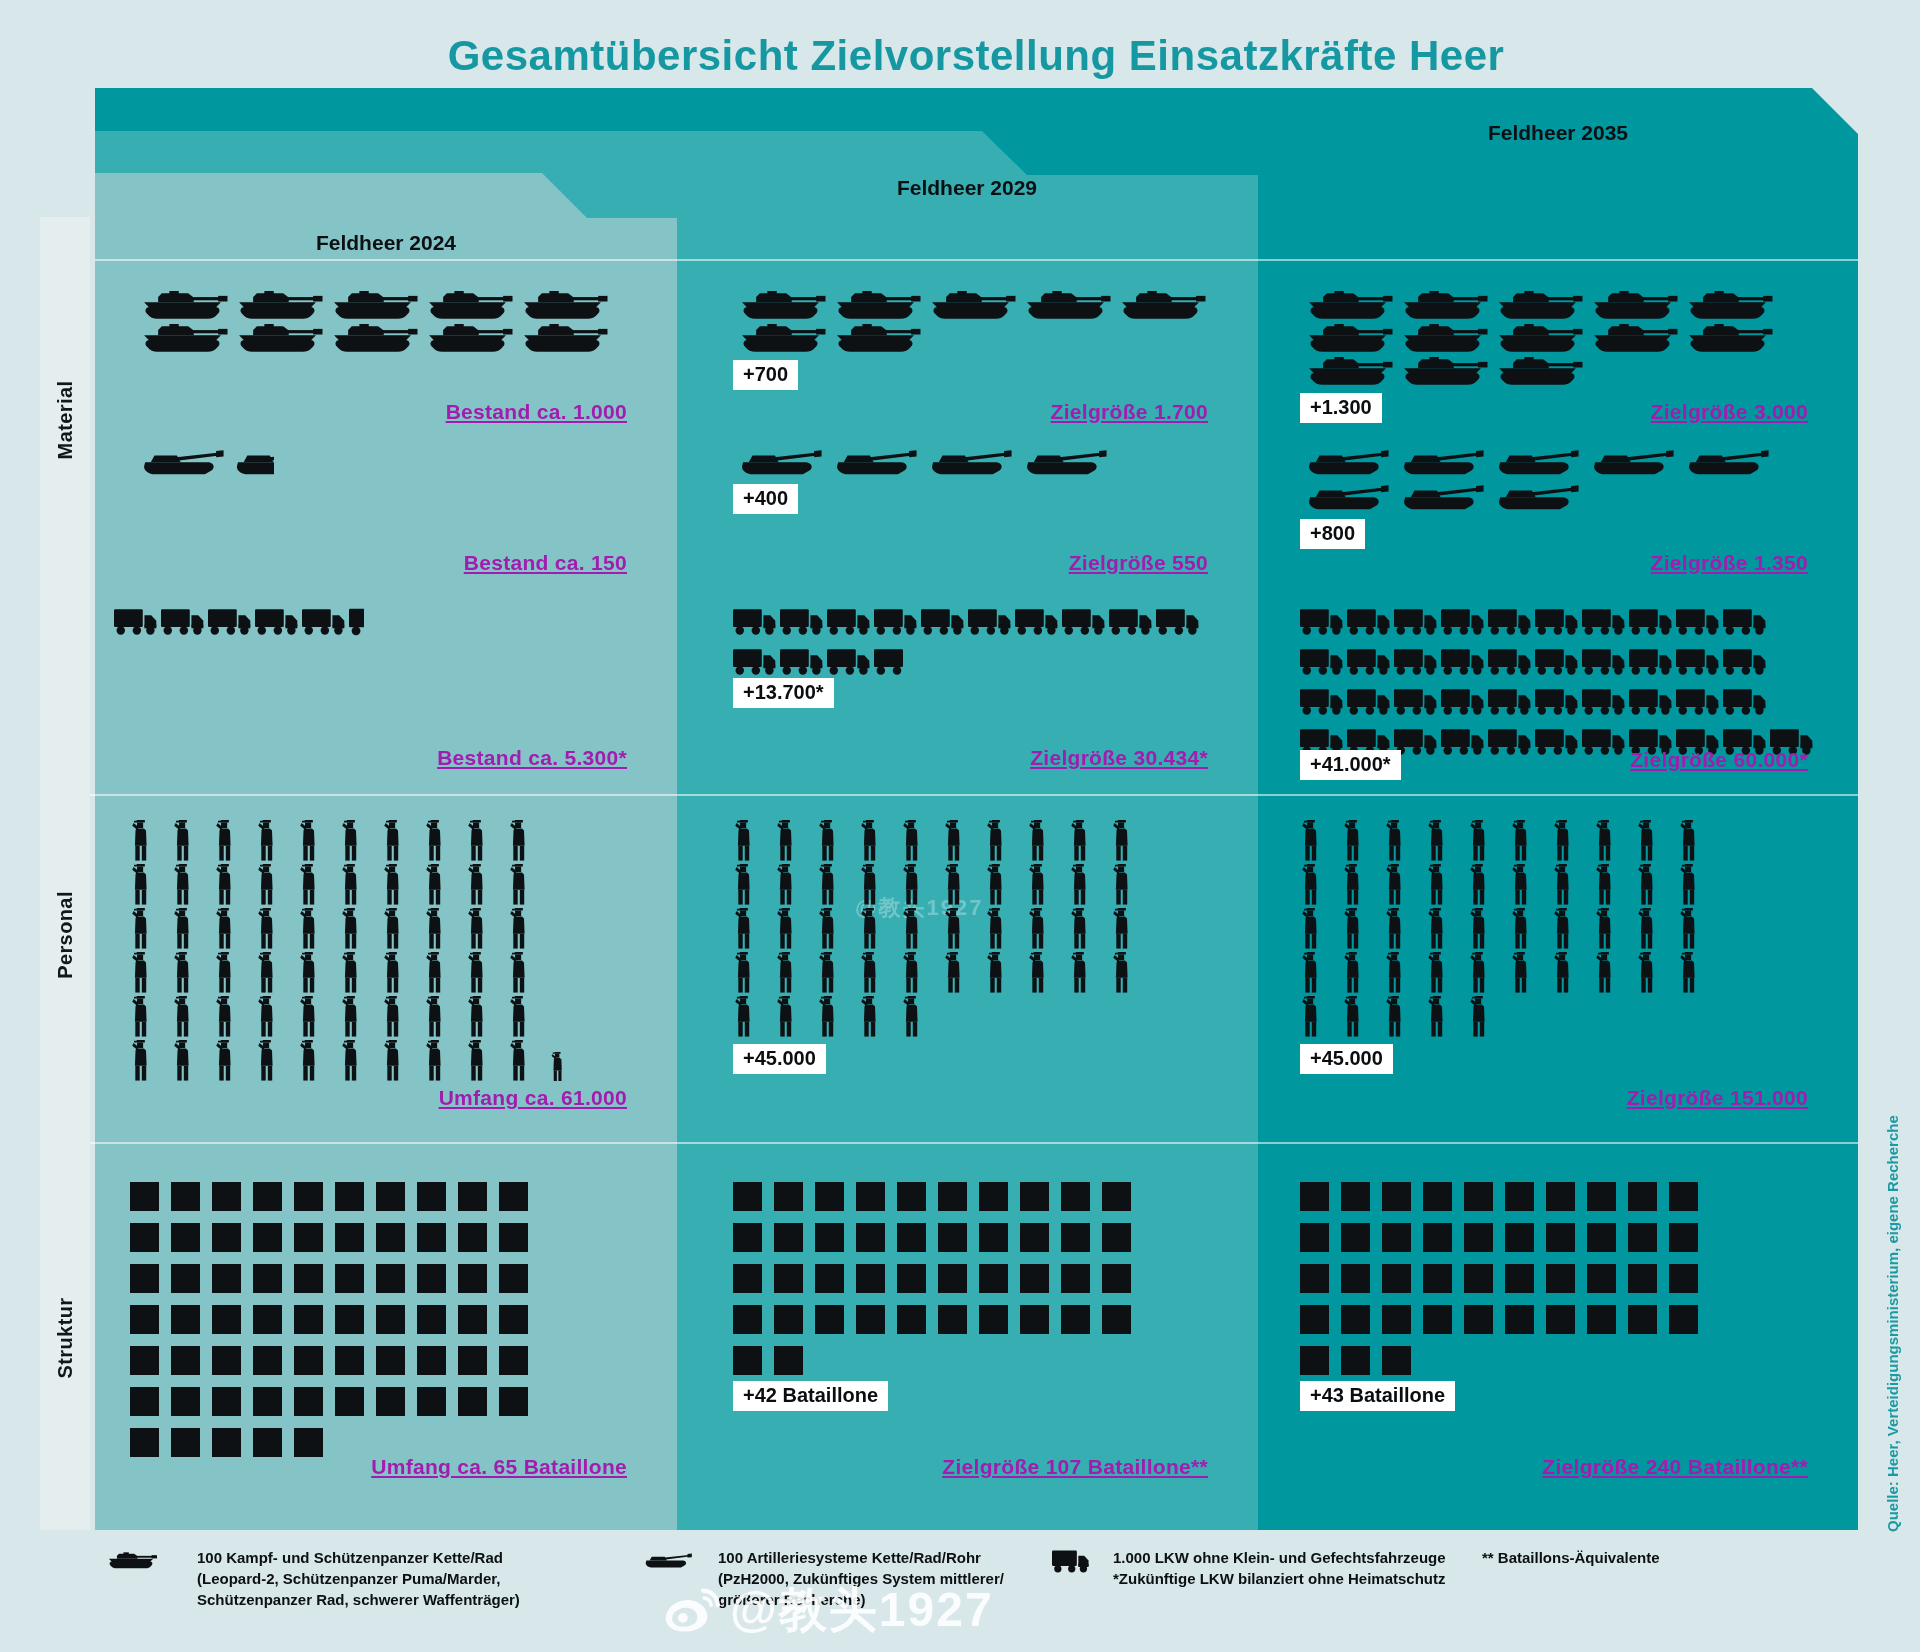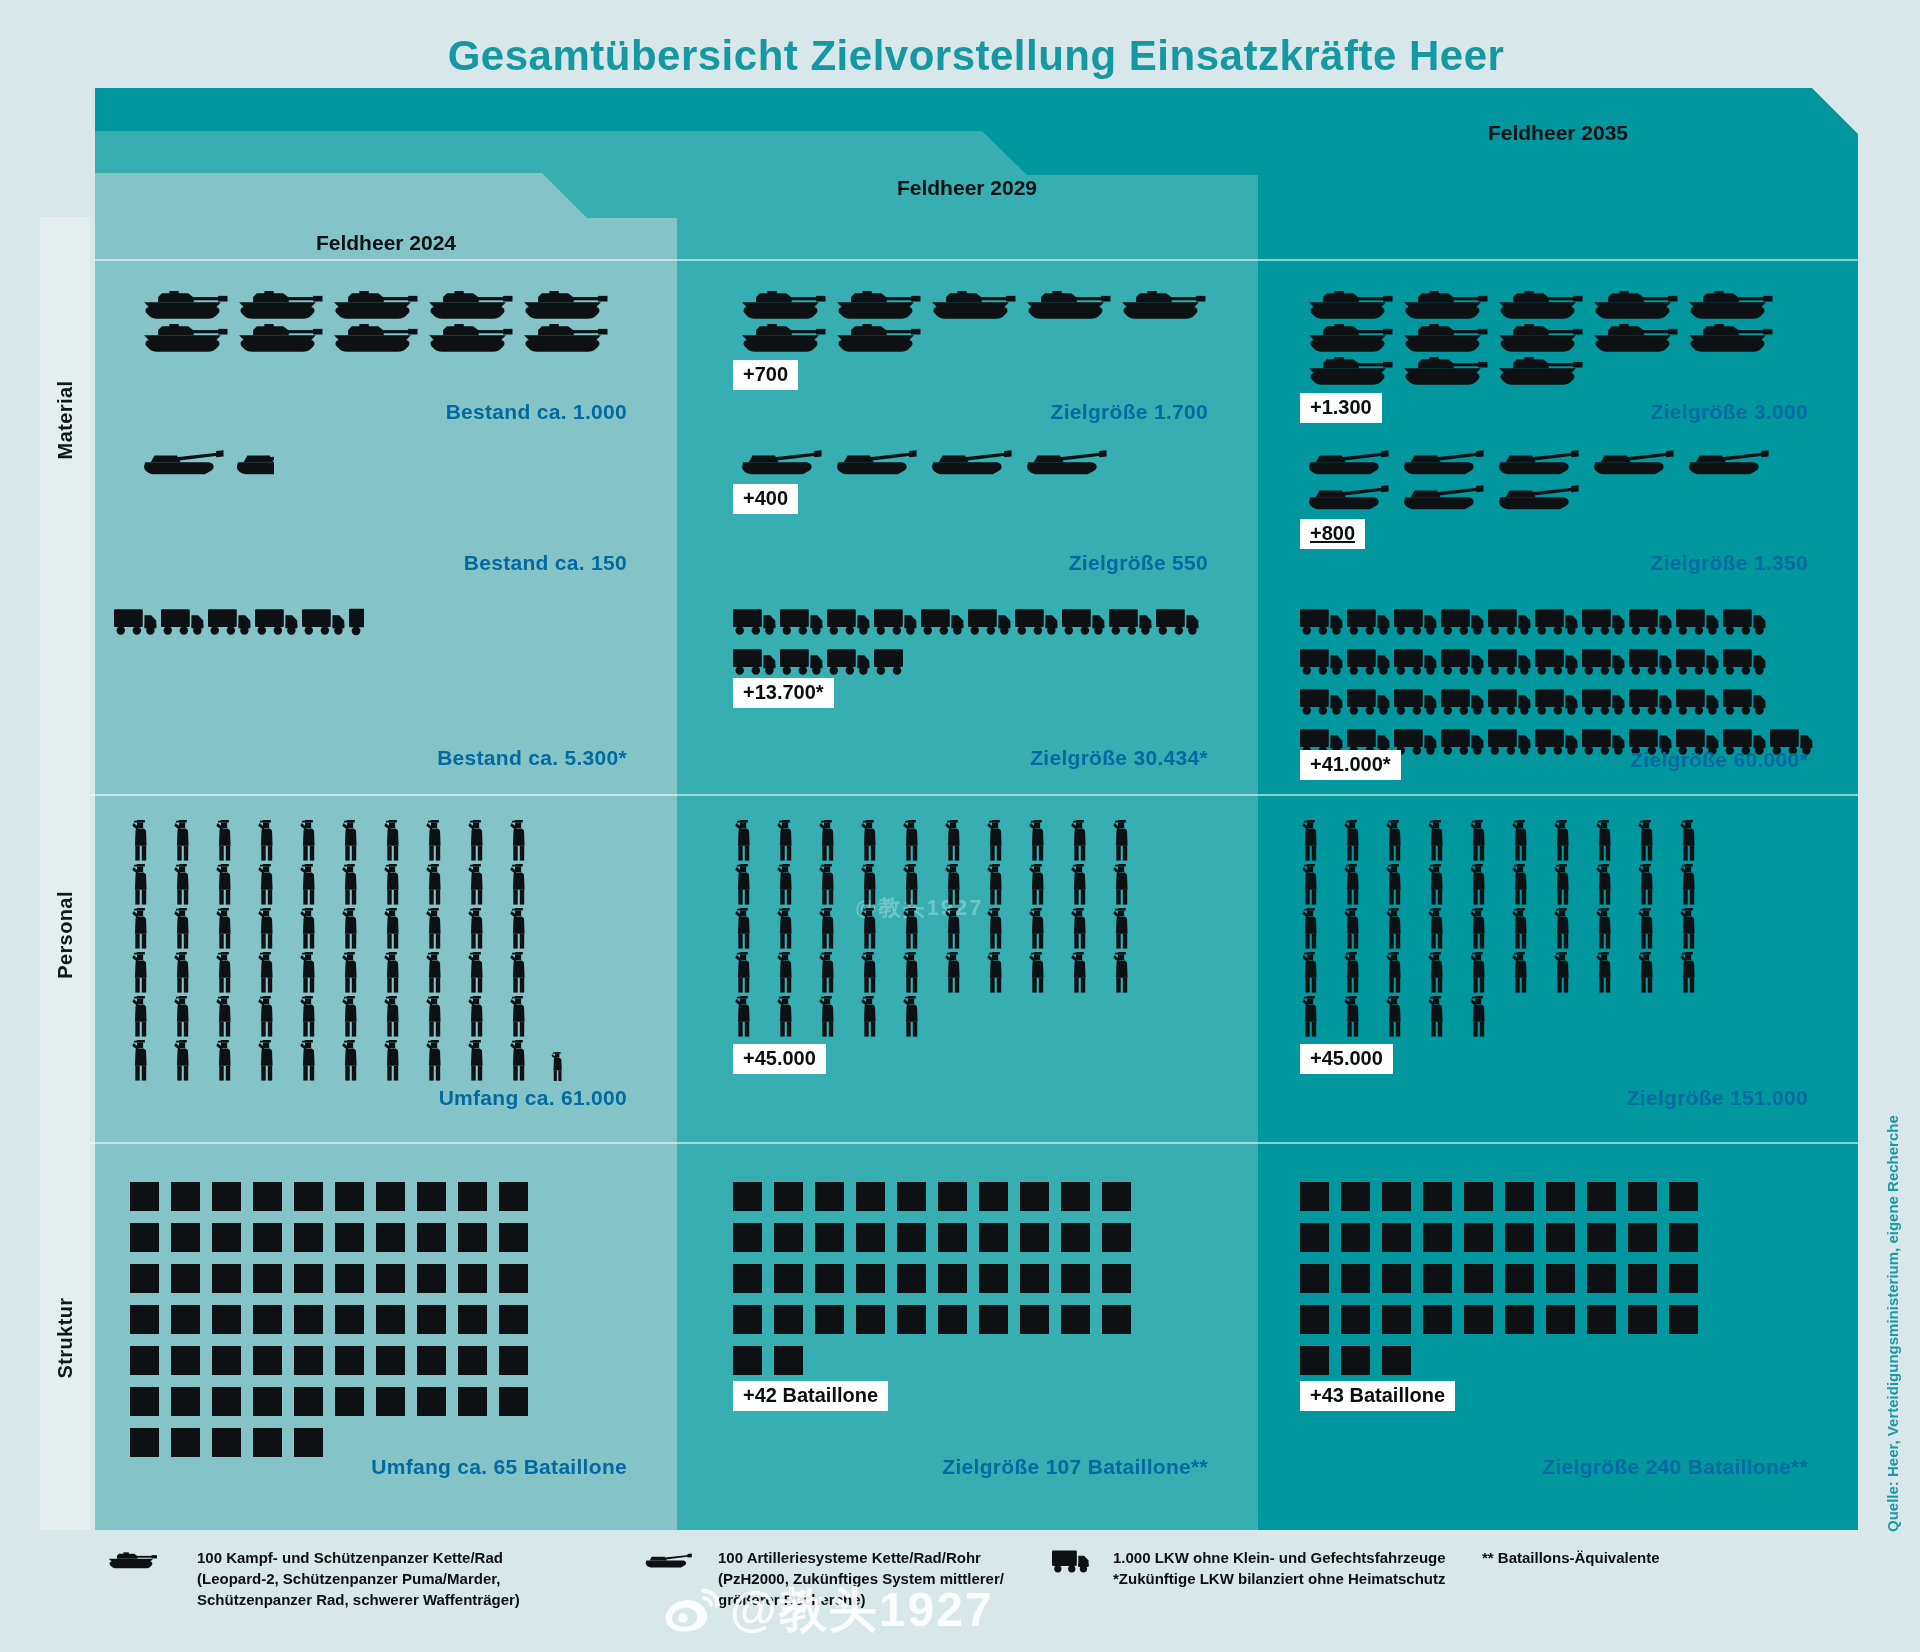--- a/index.html
+++ b/index.html
@@ -24,21 +24,21 @@
   .strip{position:absolute;left:40px;top:217px;width:50px;height:1313px;background:#e4eeee;}
   .rowlab{position:absolute;left:65px;transform:translate(-50%,-50%) rotate(-90deg);
           font-size:20px;font-weight:700;color:#10181a;white-space:nowrap;letter-spacing:.4px;}
   .rl-0{top:420px;} .rl-1{top:935px;} .rl-2{top:1338px;}
   
   .pict-grid{position:absolute;}
   .icon-row{display:flex;align-items:flex-end;white-space:nowrap;}
   .ico{display:block;fill:#0d1114;flex:0 0 auto;}
   .badge{position:absolute;background:#ffffff;color:#0b0e10;font-size:20px;font-weight:700;
          padding:3px 10px 4px;white-space:nowrap;}
-  .val-label{position:absolute;color:#0369a1;font-size:21px;font-weight:700;white-space:nowrap;letter-spacing:.3px;}
+  .val-label{position:absolute;color:#a21caf;font-size:21px;font-weight:700;white-space:nowrap;letter-spacing:.3px;text-decoration:underline;}
   
   .leg-ico{position:absolute;fill:#0d1114;}
   .leg-text{position:absolute;font-size:15px;font-weight:600;color:#0c1013;line-height:21px;white-space:nowrap;}
   
   .watermark{position:absolute;left:664px;top:1578px;display:flex;align-items:center;
              color:rgba(255,255,255,.88);font-size:48px;font-weight:700;letter-spacing:2px;}
   .watermark svg{width:58px;height:46px;margin-right:8px;fill:rgba(255,255,255,.88);}
   .watermark-mini{position:absolute;left:855px;top:893px;color:rgba(255,255,255,.30);
                   font-size:22px;font-weight:700;letter-spacing:2px;}
   .source{position:absolute;left:1884px;top:1090px;height:442px;
@@ -315,21 +315,21 @@
           <use href="#i-artillery"></use>
         </svg>
         <svg viewBox="0 0 96 30" class="ico" style="width: 95px; height: 28px;">
           <use href="#i-artillery"></use>
         </svg>
         <svg viewBox="0 0 96 30" class="ico" style="width: 95px; height: 28px;">
           <use href="#i-artillery"></use>
         </svg>
       </div>
     </div>
-    <div class="badge" style="left: 1300px; top: 519px; text-decoration: underline;">+800</div>
+    <div class="badge" style="left: 1300px; top: 519px;">+800</div>
     <div class="val-label" style="right: 112px; top: 551px;">Zielgröße 1.350</div>
     <div class="pict-grid" style="left: 114px; top: 598px;">
       <div class="icon-row" style="height: 40px; column-gap: 3px;">
         <svg viewBox="0 0 52 36" class="ico" style="width: 44px; height: 32px;">
           <use href="#i-truck"></use>
         </svg>
         <svg viewBox="0 0 52 36" class="ico" style="width: 44px; height: 32px;">
           <use href="#i-truck"></use>
         </svg>
         <svg viewBox="0 0 52 36" class="ico" style="width: 44px; height: 32px;">

